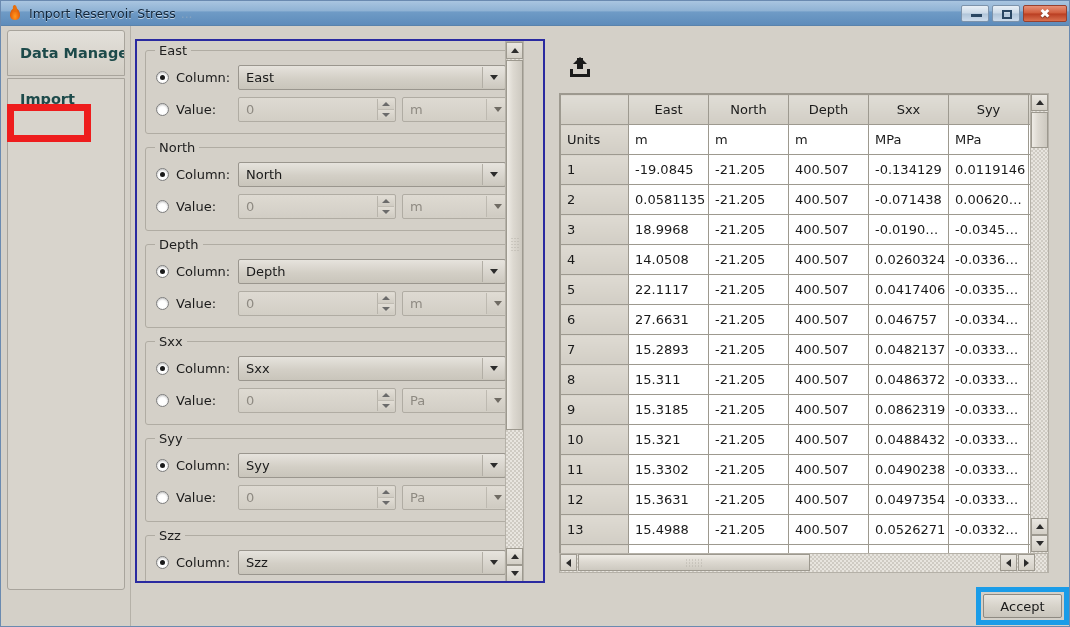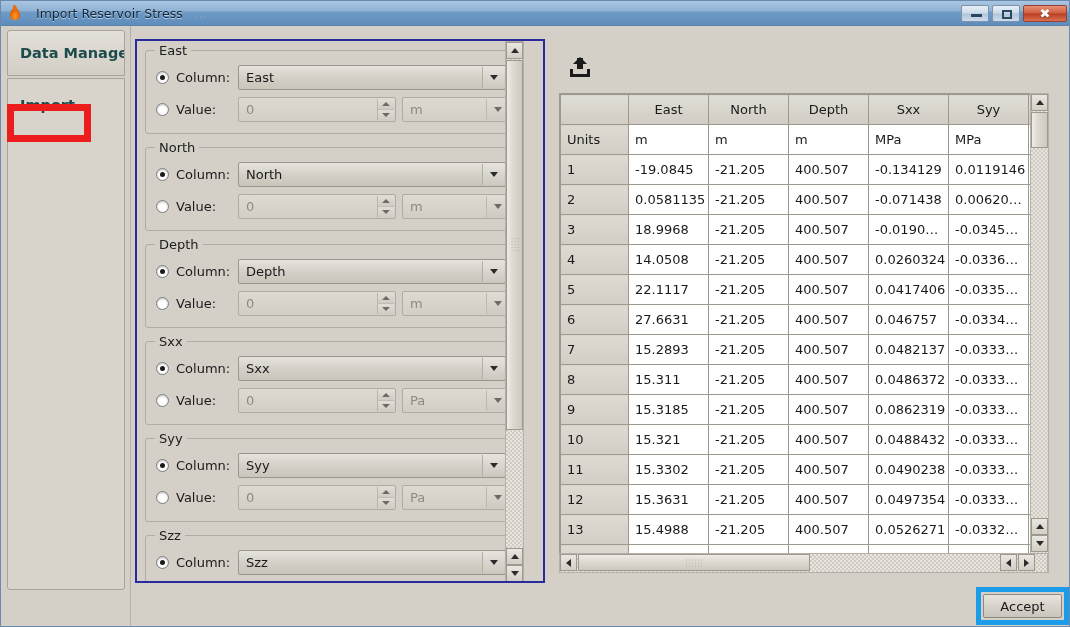--- a/index.html
+++ b/index.html
@@ -16,21 +16,21 @@
     overflow: hidden;
   }
 
   
   #titlebar {
     position: absolute; left: 0; top: 0; width: 1070px; height: 25px;
     background: linear-gradient(to bottom, #a9c5e0 0%, #8fb2d4 42%, #6f9bc6 45%, #5e8cbb 100%);
     border-bottom: 1px solid #5a83ac;
     display: flex; align-items: center;
   }
-  #titlebar .tb-left { display: flex; align-items: center; padding-left: 7px; gap: 14px; flex: 1; min-width: 0;}
+  #titlebar .tb-left { display: flex; align-items: center; padding-left: 7px; gap: 7px; flex: 1; min-width: 0;}
   .flame-icon { width: 14px; height: 16px; position: relative; flex: none; }
   .flame-icon .f1 {
     position:absolute; left:2px; top:3px; width:10px; height:12px;
     background: radial-gradient(ellipse at 50% 70%, #ff9a20 0%, #f07010 45%, #c24a06 100%);
     border-radius: 50% 50% 50% 50% / 62% 62% 38% 38%;
   }
   .flame-icon .f2 {
     position:absolute; left:5px; top:0px; width:4px; height:7px;
     background:#e8700e; border-radius: 50% 50% 40% 40%;
     transform: rotate(-12deg);
@@ -69,21 +69,21 @@
   }
   .vtab {
     position:absolute; left:6px; width:118px; height:46px;
     background: linear-gradient(to bottom, #e3e0da 0%, #d2cec5 100%);
     border:1px solid #a8a49c; border-radius: 3px 3px 0 0;
     display:flex; align-items:center; padding-left:12px;
     font-size:14.5px; font-weight:bold; color:#1d4a4a;
     overflow:hidden; white-space:nowrap;
   }
   .vtab.t1 { top: 4px; }
-  .vtab.t2 { top: 52px; height: 512px; align-items:flex-start; padding-top:18px;
+  .vtab.t2 { top: 52px; height: 512px; align-items:flex-start; padding-top:12px;
              background:#d8d4cc; border-radius: 0 0 3px 3px; }
   #annot-import {
     position:absolute; left:6px; top:78px; width:84px; height:38px;
     border:7px solid #ee1d1d; background: transparent; pointer-events:none;
   }
 
   
   #formpanel {
     position:absolute; left:134px; top:38px; width:410px; height:544px;
     border:2px solid #2a2aa0; background:#d4d0c8; overflow:hidden;

